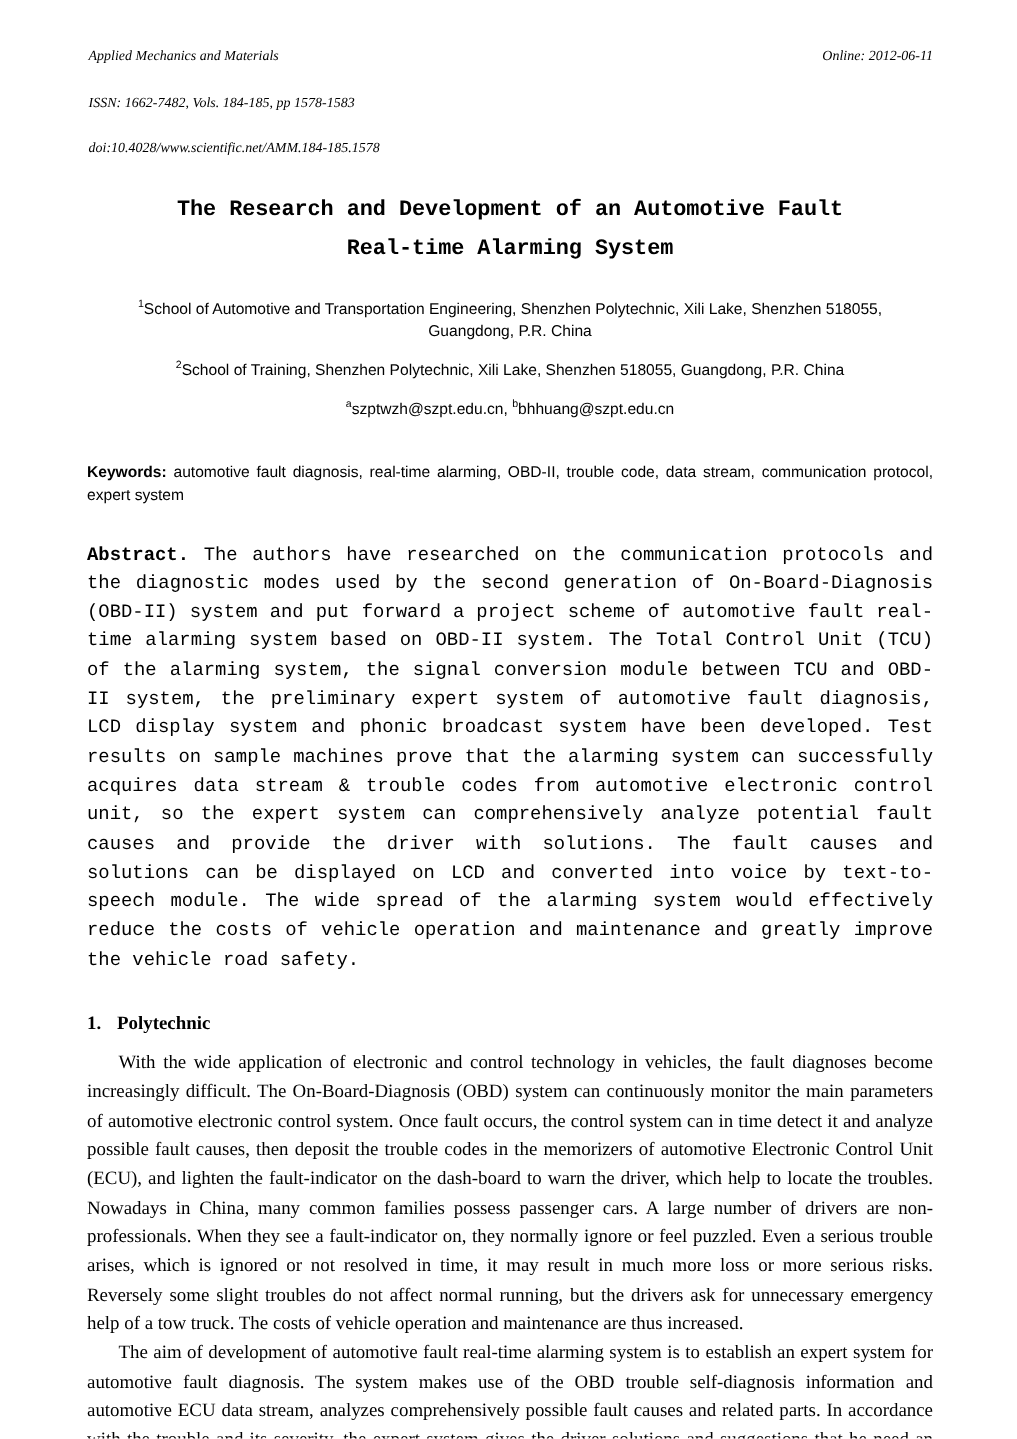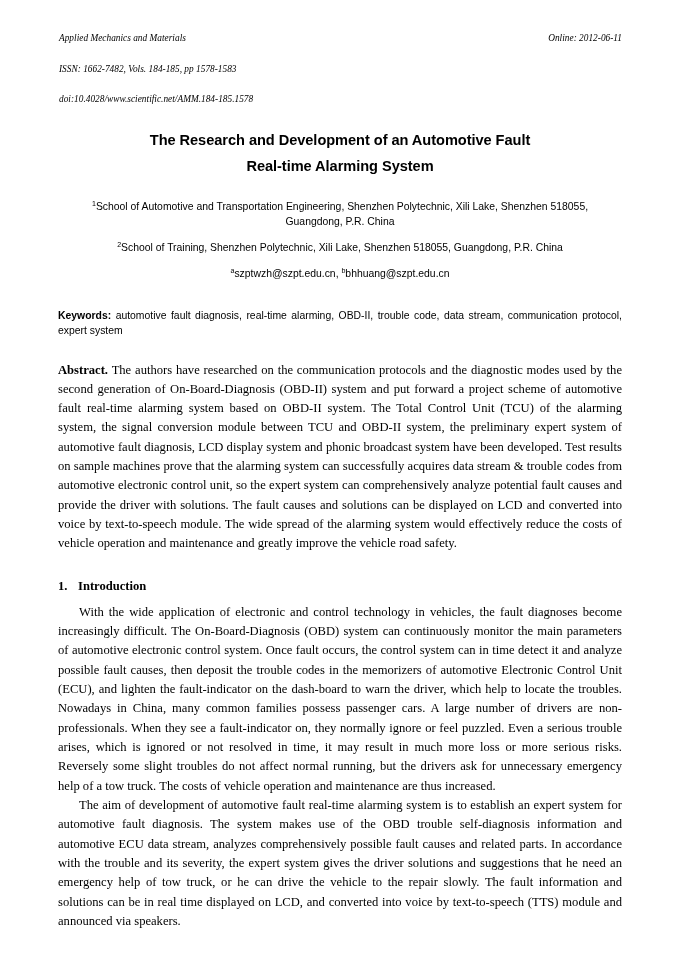--- a/index.html
+++ b/index.html
@@ -46,21 +46,21 @@
   }
   .journal-header div.jline {
     white-space: nowrap;
     margin-top: 19px;
   }
 
   
   .title-block {
     margin-top: 21px;
     text-align: center;
-    font-family: Liberation Sans, sans-serif;
+    font-family: Liberation Mono, monospace;
     font-weight: bold;
     font-size: 14.6px;
     line-height: 26px;
     letter-spacing: -0.05px;
   }
 
   
   .authors {
     margin-top: 14px;
     text-align: center;
@@ -102,21 +102,21 @@
     text-align: justify;
     text-justify: inter-word;
   }
   .keywords .kw-label {
     font-weight: bold;
   }
 
   
   .abstract {
     margin-top: 22px;
-    font-family: Liberation Serif, serif;
+    font-family: Liberation Mono, monospace;
     font-size: 12.6px;
     line-height: 19.3px;
     text-align: justify;
     text-justify: inter-word;
   }
   .abstract .abs-label {
     font-weight: bold;
   }
 
   
@@ -177,21 +177,21 @@
     <span class="kw-label">Keywords:</span>
     <span>automotive fault diagnosis, real-time alarming, OBD-II, trouble code, data stream, communication protocol, expert system</span>
   </div>
 
   <div class="abstract">
     <span class="abs-label">Abstract.</span>
     <span>The authors have researched on the communication protocols and the diagnostic modes used by the second generation of On-Board-Diagnosis (OBD-II) system and put forward a project scheme of automotive fault real-time alarming system based on OBD-II system. The Total Control Unit (TCU) of the alarming system, the signal conversion module between TCU and OBD-II system, the preliminary expert system of automotive fault diagnosis, LCD display system and phonic broadcast system have been developed. Test results on sample machines prove that the alarming system can successfully acquires data stream &amp; trouble codes from automotive electronic control unit, so the expert system can comprehensively analyze potential fault causes and provide the driver with solutions. The fault causes and solutions can be displayed on LCD and converted into voice by text-to-speech module. The wide spread of the alarming system would effectively reduce the costs of vehicle operation and maintenance and greatly improve the vehicle road safety.</span>
   </div>
 
   <div class="section-heading">
-    <span class="sec-num">1.</span><span>Introduction</span>
+    <span class="sec-num">1.</span><span>Polytechnic</span>
   </div>
 
   <div class="body-text">
     <p>With the wide application of electronic and control technology in vehicles, the fault diagnoses become increasingly difficult. The On-Board-Diagnosis (OBD) system can continuously monitor the main parameters of automotive electronic control system. Once fault occurs, the control system can in time detect it and analyze possible fault causes, then deposit the trouble codes in the memorizers of automotive Electronic Control Unit (ECU), and lighten the fault-indicator on the dash-board to warn the driver, which help to locate the troubles. Nowadays in China, many common families possess passenger cars. A large number of drivers are non-professionals. When they see a fault-indicator on, they normally ignore or feel puzzled. Even a serious trouble arises, which is ignored or not resolved in time, it may result in much more loss or more serious risks. Reversely some slight troubles do not affect normal running, but the drivers ask for unnecessary emergency help of a tow truck. The costs of vehicle operation and maintenance are thus increased.</p>
     <p>The aim of development of automotive fault real-time alarming system is to establish an expert system for automotive fault diagnosis. The system makes use of the OBD trouble self-diagnosis information and automotive ECU data stream, analyzes comprehensively possible fault causes and related parts. In accordance with the trouble and its severity, the expert system gives the driver solutions and suggestions that he need an emergency help of tow truck, or he can drive the vehicle to the repair slowly. The fault information and solutions can be in real time displayed on LCD, and converted into voice by text-to-speech (TTS) module and announced via speakers.</p>
   </div>
 
 </div>
 
 </body></html>

